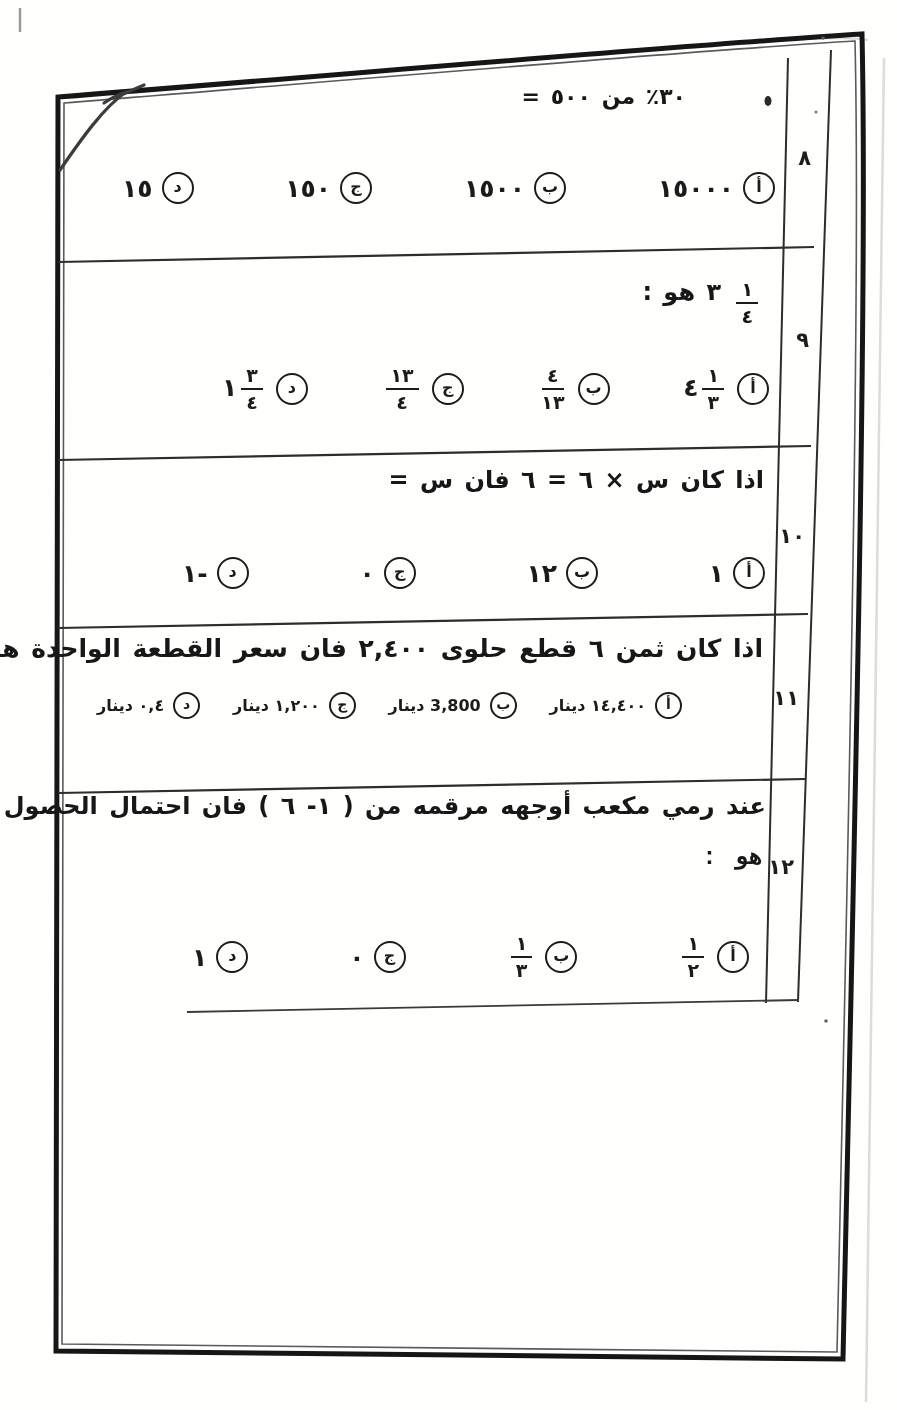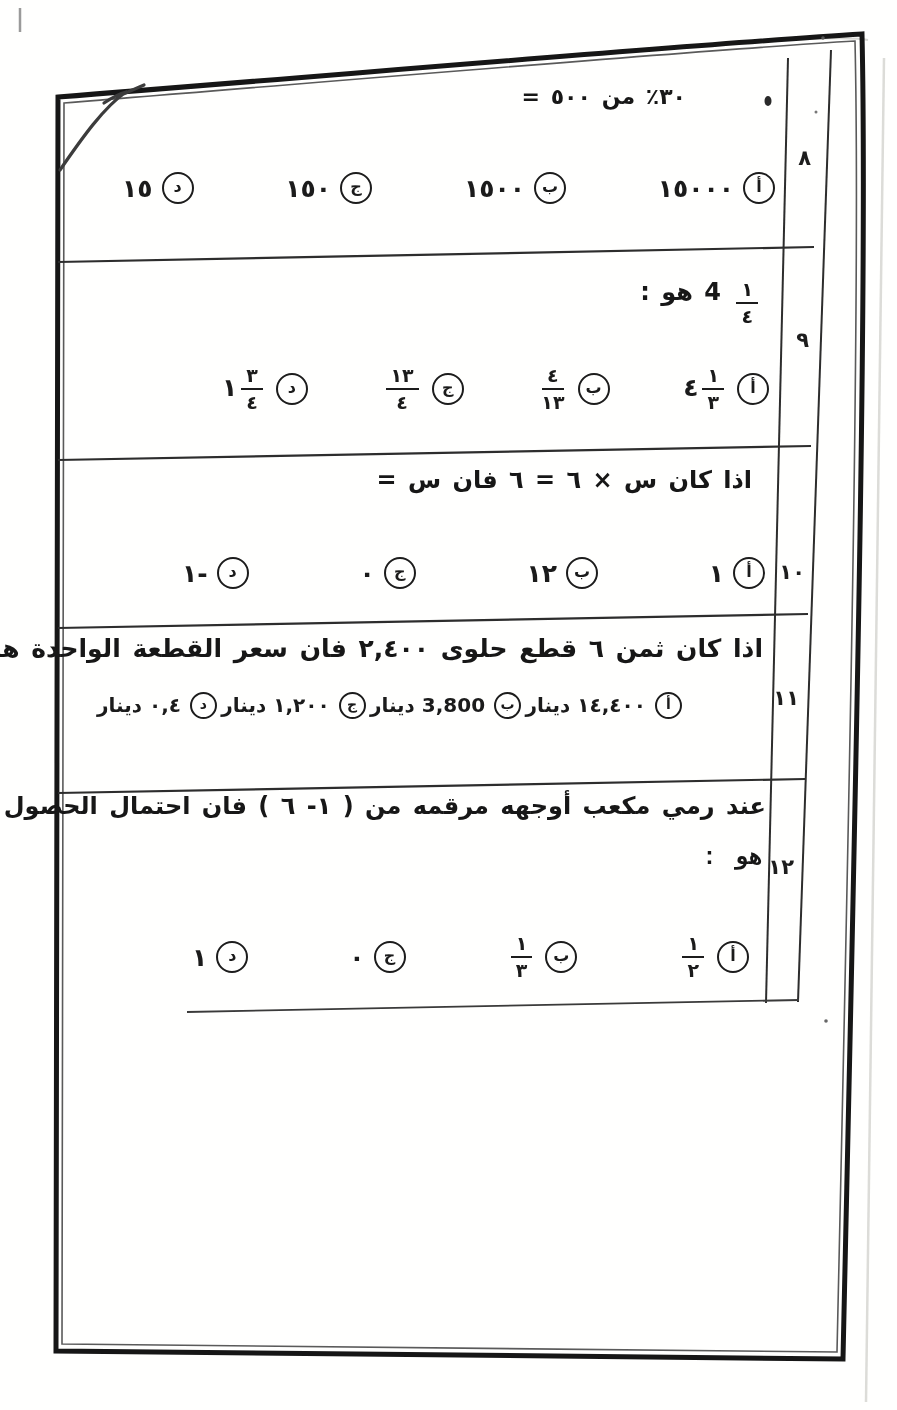--- a/index.html
+++ b/index.html
@@ -17,21 +17,21 @@
     direction:rtl;
   }
   .opt{display:inline-flex;align-items:center;gap:9px;}
   .circle{
     box-sizing:border-box;width:32px;height:32px;border:2.5px solid #1c1c1c;border-radius:50%;
     display:flex;align-items:center;justify-content:center;
     font-size:16px;font-weight:700;line-height:1;padding-bottom:2px;
   }
   .opts.small .circle{width:27px;height:27px;border-width:2px;font-size:14px;}
   .optval{font-weight:700;font-size:25px;white-space:nowrap;}
-  .opts.small .optval{font-size:20px;}
+  .opts.small .optval{font-size:16px;}
   .frac{
     display:inline-flex;flex-direction:column;align-items:center;vertical-align:middle;
     line-height:1;font-size:19px;font-weight:700;margin:0 4px;
   }
   .frac .fnum{padding:0 5px 3px;border-bottom:2.2px solid #1c1c1c;}
   .frac .fden{padding-top:3px;}
   .qtext .frac{vertical-align:4px;}
   .qnum{position:absolute;font-size:21px;font-weight:700;color:#1d1d1d;}
 </style>
 </head>
@@ -94,21 +94,21 @@
       <span class="optval">١٥</span>
     </div>
   </div>
 
   <div class="qnum" style="top:328px;right:88px;">٩</div>
   <div class="qtext" style="top:278px;right:135px;">
     <span class="frac">
         <span class="fnum">١</span>
         <span class="fden">٤</span>
       </span>
-    <span>4 هو :</span>
+    <span>٣ هو :</span>
   </div>
   <div class="opts" style="top:348px;left:222px;right:128px;height:82px;">
     <div class="opt">
       <span class="circle">
           <span>أ</span>
         </span>
       <span class="optval"><span class="frac">
             <span class="fnum">١</span>
             <span class="fden">٣</span>
           </span><span>٤</span></span>
@@ -135,22 +135,22 @@
       <span class="circle">
           <span>د</span>
         </span>
       <span class="optval"><span class="frac">
             <span class="fnum">٣</span>
             <span class="fden">٤</span>
           </span><span>١</span></span>
     </div>
   </div>
 
-  <div class="qnum" style="top:524px;right:92px;margin-top:36px;">١٠</div>
-  <div class="qtext" style="top:466px;right:145px;">اذا كان  س × ٦ = ٦  فان  س =</div>
+  <div class="qnum" style="top:524px;right:92px;">١٠</div>
+  <div class="qtext" style="top:466px;right:133px;">اذا كان  س × ٦ = ٦  فان  س =</div>
   <div class="opts" style="top:544px;left:182px;right:132px;height:58px;">
     <div class="opt">
       <span class="circle">
           <span>أ</span>
         </span>
       <span class="optval">١</span>
     </div>
     <div class="opt">
       <span class="circle">
           <span>ب</span>

